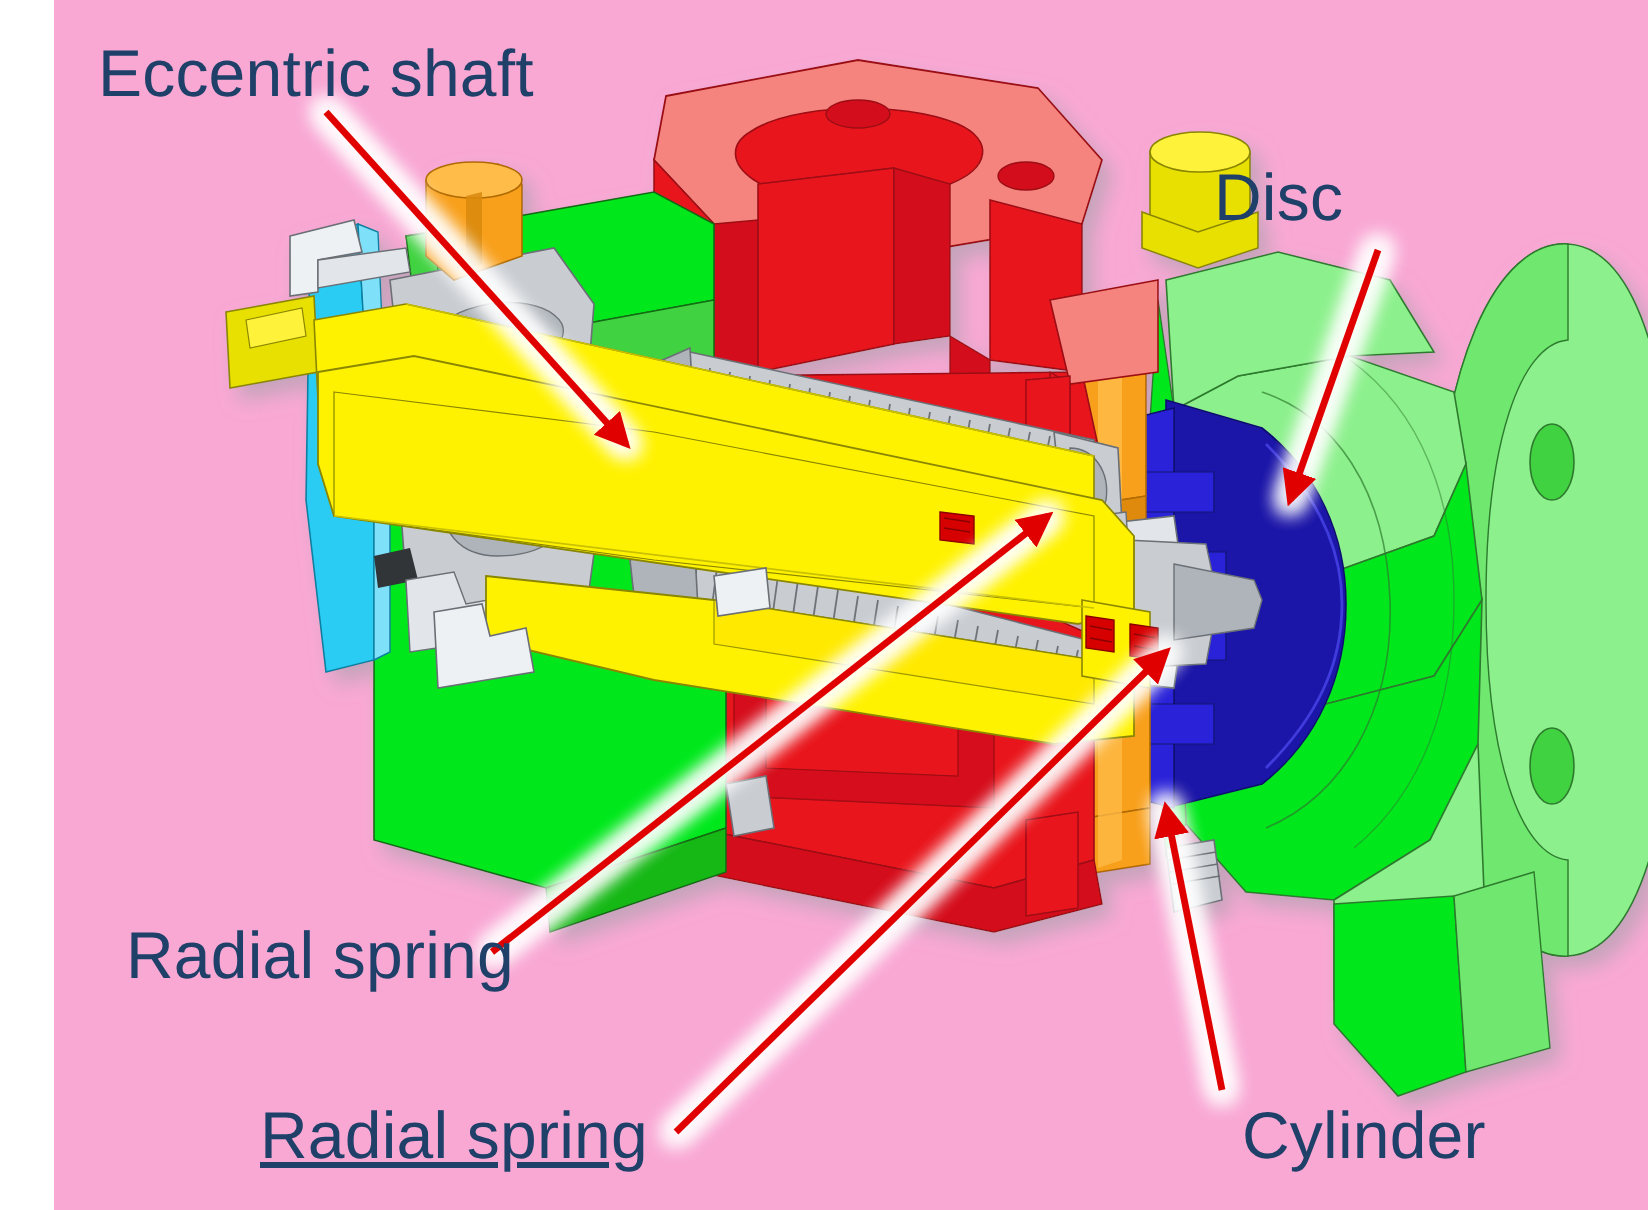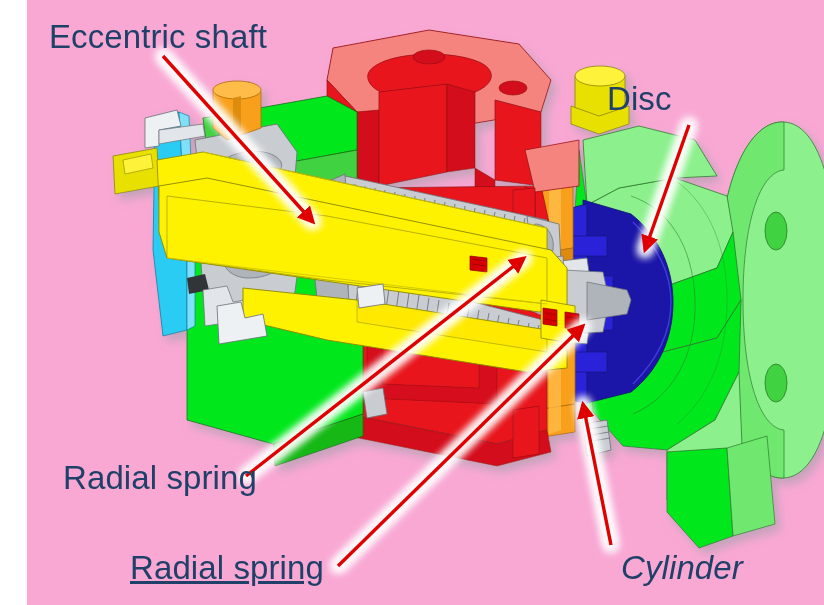--- a/index.html
+++ b/index.html
@@ -343,15 +343,15 @@
   </svg>
 
   <div class="callout-label" id="label-eccentric-shaft" style="color: rgb(31, 64, 104);">Eccentric shaft</div>
 
   <div class="callout-label" id="label-disc" style="color: rgb(31, 64, 104);">Disc</div>
 
   <div class="callout-label" id="label-axial-spring" style="color: rgb(31, 64, 104);">Radial spring</div>
 
   <div class="callout-label" id="label-radial-spring" style="color: rgb(31, 64, 104); text-decoration: underline;">Radial spring</div>
 
-  <div class="callout-label" id="label-cylinder" style="color: rgb(31, 64, 104); font-style: italic;">Cylinder</div>
+  <div class="callout-label" id="label-cylinder" style="color: rgb(31, 64, 104);">Cylinder</div>
 
 </div>
 
 </body></html>

